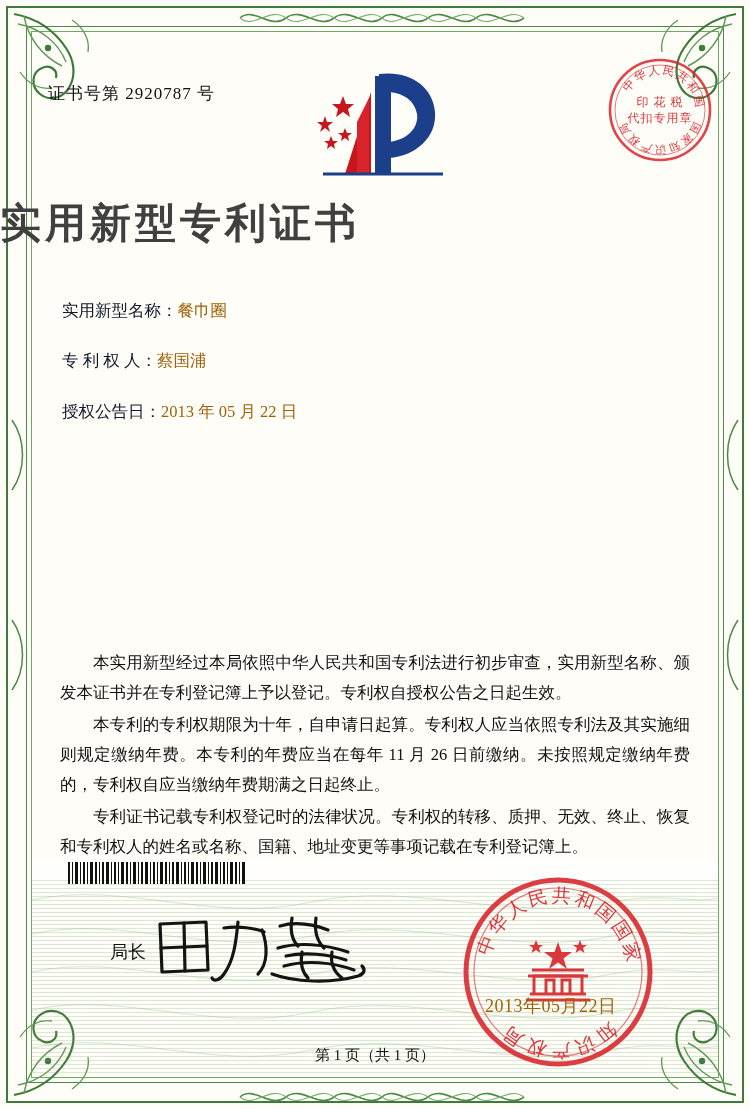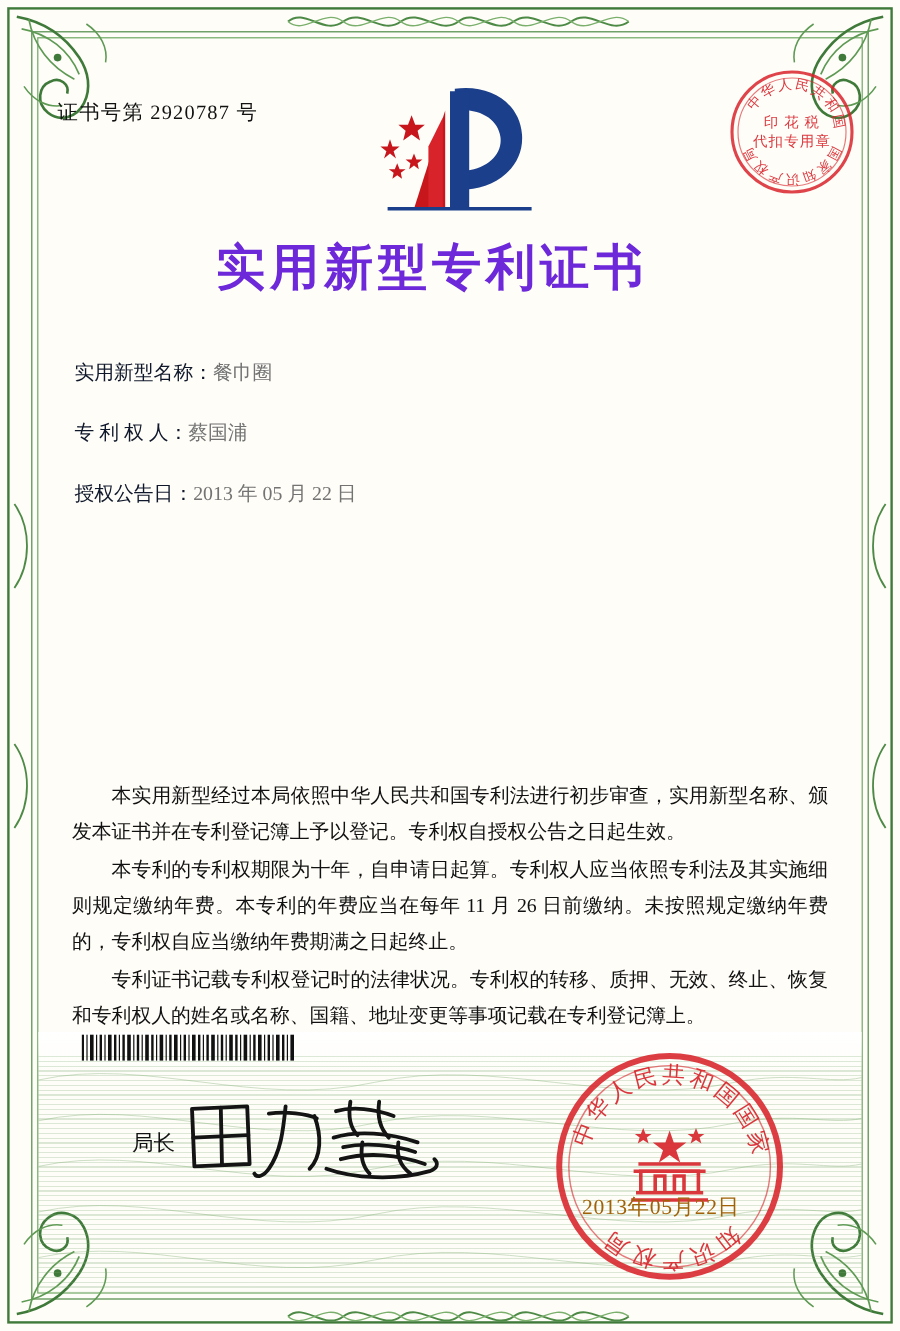--- a/index.html
+++ b/index.html
@@ -102,25 +102,24 @@
     top: 62px;
     width: 150px;
     height: 120px;
   }
 
   .title {
     position: absolute;
     left: 0;
     top: 196px;
     width: 720px;
-    text-align: center;
     font-size: 41px;
     font-weight: bold;
     letter-spacing: 4px;
-    color: #6d28d9;
+    color: #404040;
     font-family: "Liberation Serif", "DejaVu Serif", serif;
   }
 
   
   .seal-tax {
     position: absolute;
     left: 606px;
     top: 56px;
     width: 108px;
     height: 108px;
@@ -139,21 +138,21 @@
     margin-bottom: 29px;
     white-space: nowrap;
     line-height: 1.3;
   }
   .field-label {
     display: inline-block;
     color: #0f172a;
   }
   .field-value {
     display: inline-block;
-    color: #737373;
+    color: #a16207;
     text-align: right;
   }
 
   
   .body-text {
     position: absolute;
     left: 60px;
     top: 648px;
     width: 630px;
     font-size: 16.5px;
@@ -430,14 +429,15 @@
     </g>
     <g fill="#d8232a" opacity="0.9">
       <polygon points="100,70 103.5,80 114,80 105.5,86.5 109,97 100,90.5 91,97 94.5,86.5 86,80 96.5,80"></polygon>
       <polygon points="78,68 80,73 85,73 81,76 82.5,81 78,78 73.5,81 75,76 71,73 76,73"></polygon>
       <polygon points="122,68 124,73 129,73 125,76 126.5,81 122,78 117.5,81 119,76 115,73 120,73"></polygon>
     </g>
   </svg>
 
   <div class="seal-date">2013年05月22日</div>
 
+  <div class="page-footer">第 1 页（共 1 页）</div>
 
 </div>
 
 </body></html>

